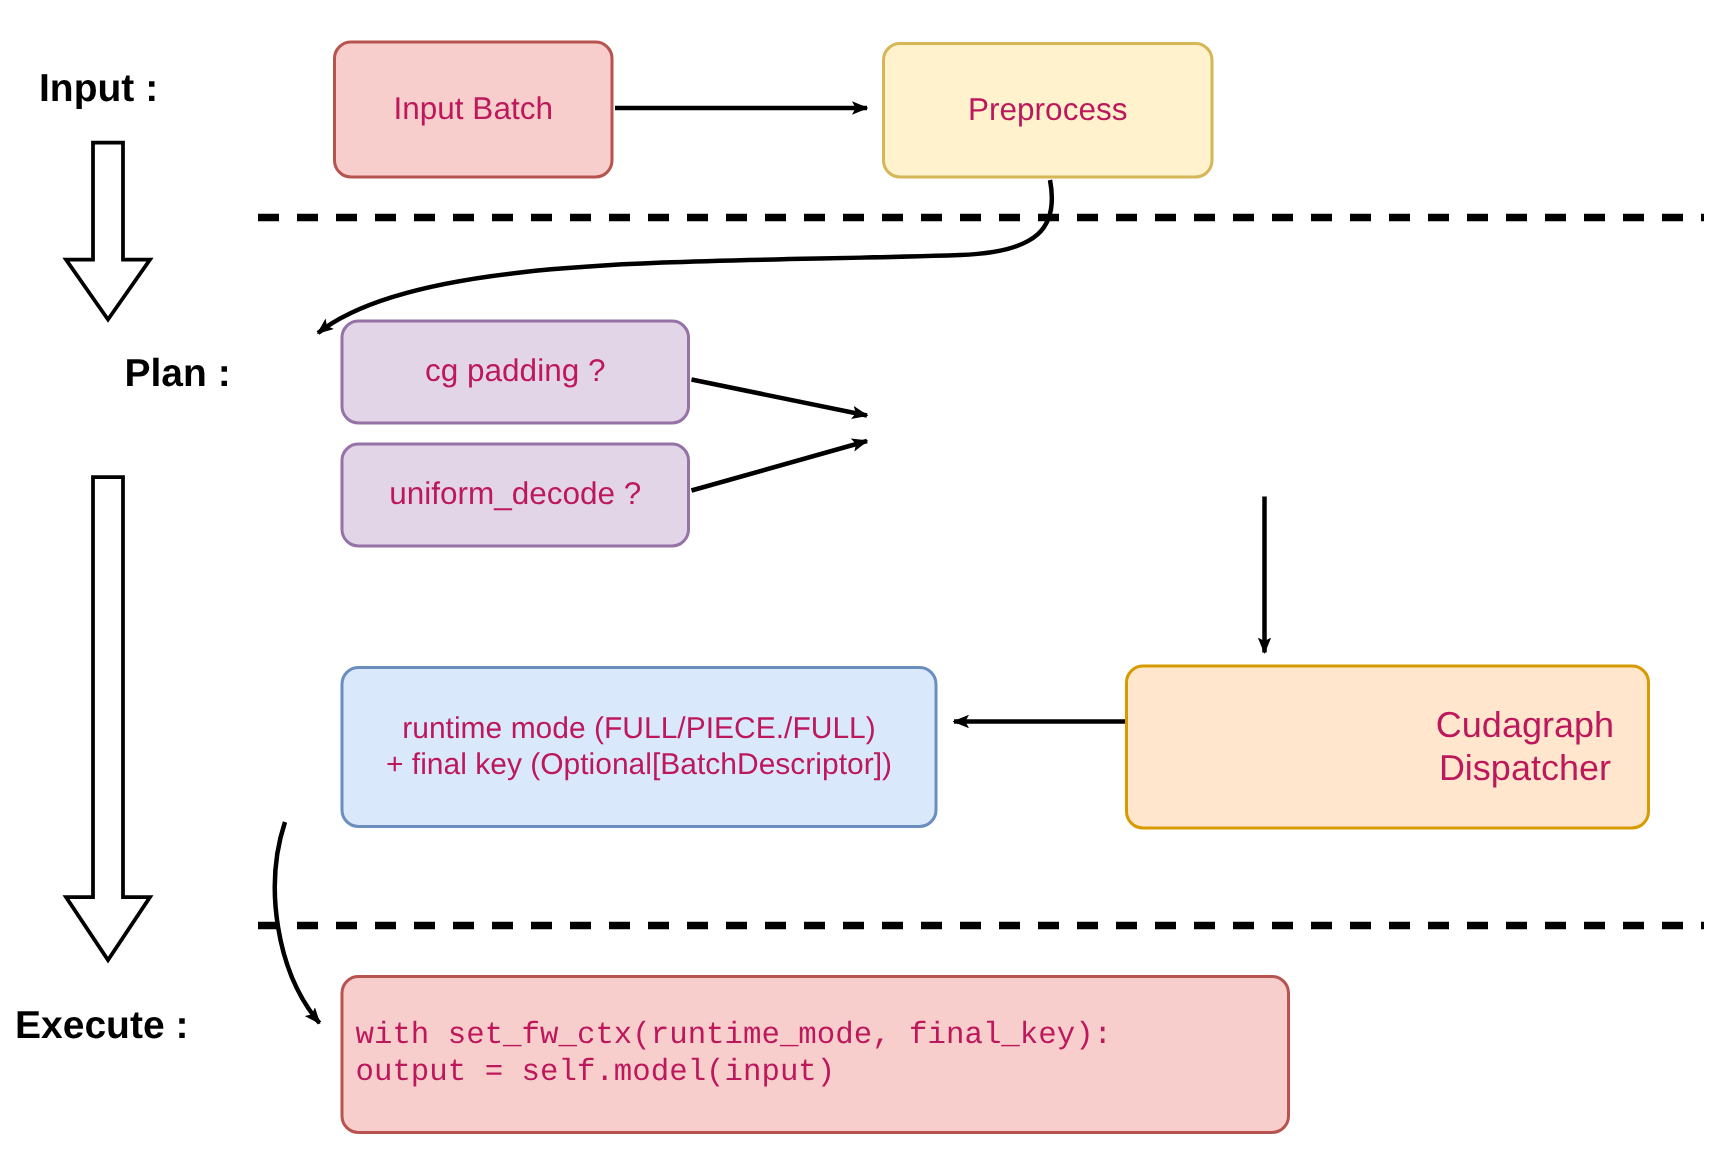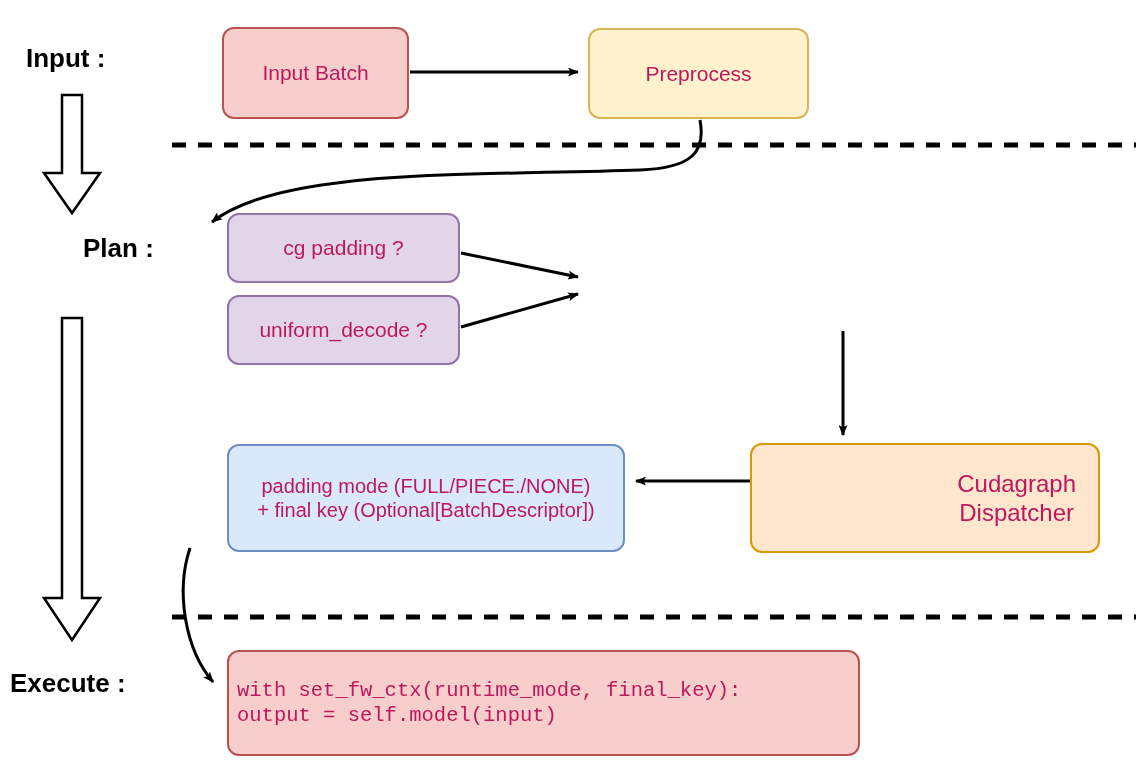--- a/index.html
+++ b/index.html
@@ -148,19 +148,19 @@
 
   <div class="node box-preprocess">Preprocess</div>
 
   <div class="node box-uniform-decode">uniform_decode ?</div>
 
 
   <div class="node box-cudagraph-dispatcher">Cudagraph
 Dispatcher</div>
 
 
-  <div class="node box-runtime-mode">padding mode (FULL/PIECE./NONE)
+  <div class="node box-runtime-mode">runtime mode (FULL/PIECE./FULL)
 + final key (Optional[BatchDescriptor])</div>
 
   <div class="node box-code">with set_fw_ctx(runtime_mode, final_key):
     output = self.model(input)</div>
 
 </div>
 
 </body></html>

